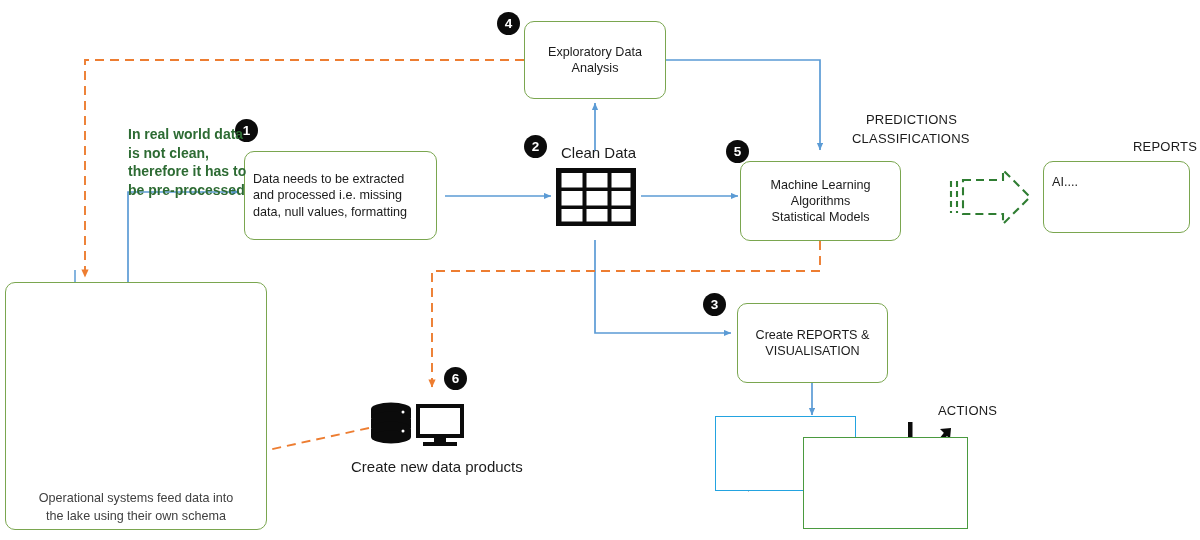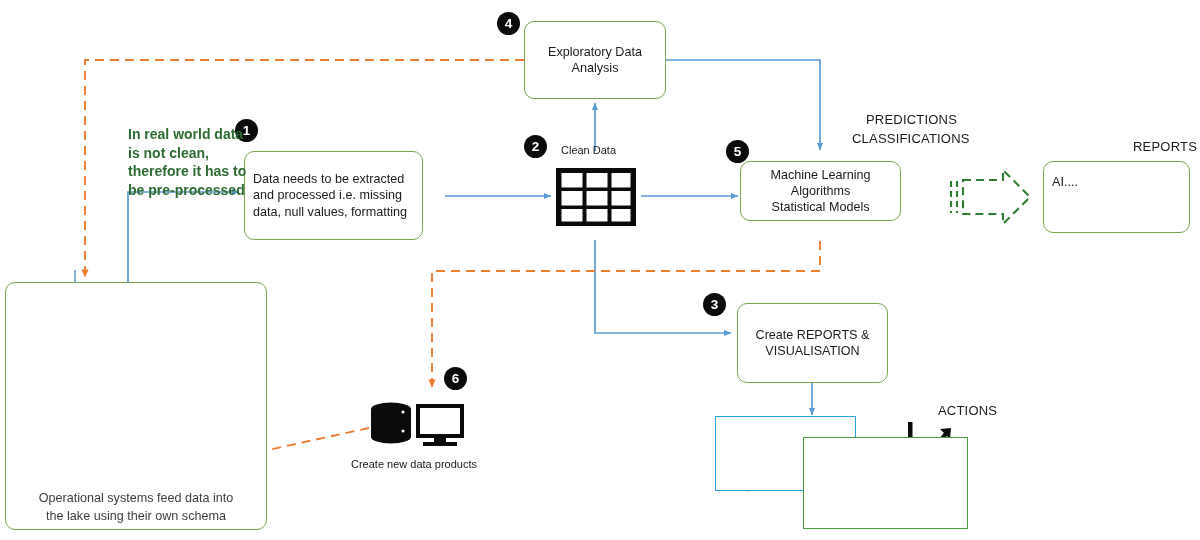--- a/index.html
+++ b/index.html
@@ -24,21 +24,21 @@
   
   .badge{
     position:absolute;width:23px;height:23px;border-radius:50%;
     background:#0b0b0b;color:#ffffff;
     font-size:13.5px;font-weight:bold;
     display:flex;align-items:center;justify-content:center;
     line-height:1;letter-spacing:0;
   }
 
   
-  .label{position:absolute;font-size:11px;color:#1b1b1b;line-height:1.3;white-space:pre;}
+  .label{position:absolute;font-size:15px;color:#1b1b1b;line-height:1.3;white-space:pre;}
   .caps{font-size:13px;letter-spacing:.2px;}
   .note{position:absolute;font-size:14px;color:#2d6b33;line-height:1.33;font-weight:600;white-space:pre;}
   .caption{position:absolute;font-size:12.6px;color:#404040;line-height:1.42;text-align:center;white-space:pre;}
 
   
   .card{position:absolute;box-sizing:border-box;background:#ffffff;}
   .card-blue{border:1.8px solid #23a3e0;}
   .card-green{border:1.8px solid #4a9a3f;}
 </style>
 </head>
@@ -245,27 +245,27 @@
   </svg>
 
   <div class="card card-blue" style="left:715px;top:416px;width:141px;height:75px;"></div>
   <div class="card card-green" style="left:803px;top:437px;width:165px;height:92px;"></div>
 
   <div class="box" style="left:524px;top:21px;width:142px;height:78px;">
     <span style="white-space:pre-line;">Exploratory Data
 Analysis</span>
   </div>
 
-  <div class="box left-align" style="left:244px;top:151px;width:179px;height:89px;">
+  <div class="box left-align" style="left:244px;top:151px;width:193px;height:89px;">
     <span style="white-space:pre-line;">Data needs to be extracted
 and processed i.e. missing
 data, null values, formatting</span>
   </div>
 
-  <div class="box" style="left:740px;top:161px;width:161px;height:60px;">
+  <div class="box" style="left:740px;top:161px;width:161px;height:80px;">
     <span style="white-space:pre-line;">Machine Learning
 Algorithms
 Statistical Models</span>
   </div>
 
   <div class="box" style="left:737px;top:303px;width:151px;height:80px;">
     <span style="white-space:pre-line;">Create REPORTS &amp;
 VISUALISATION</span>
   </div>
 

